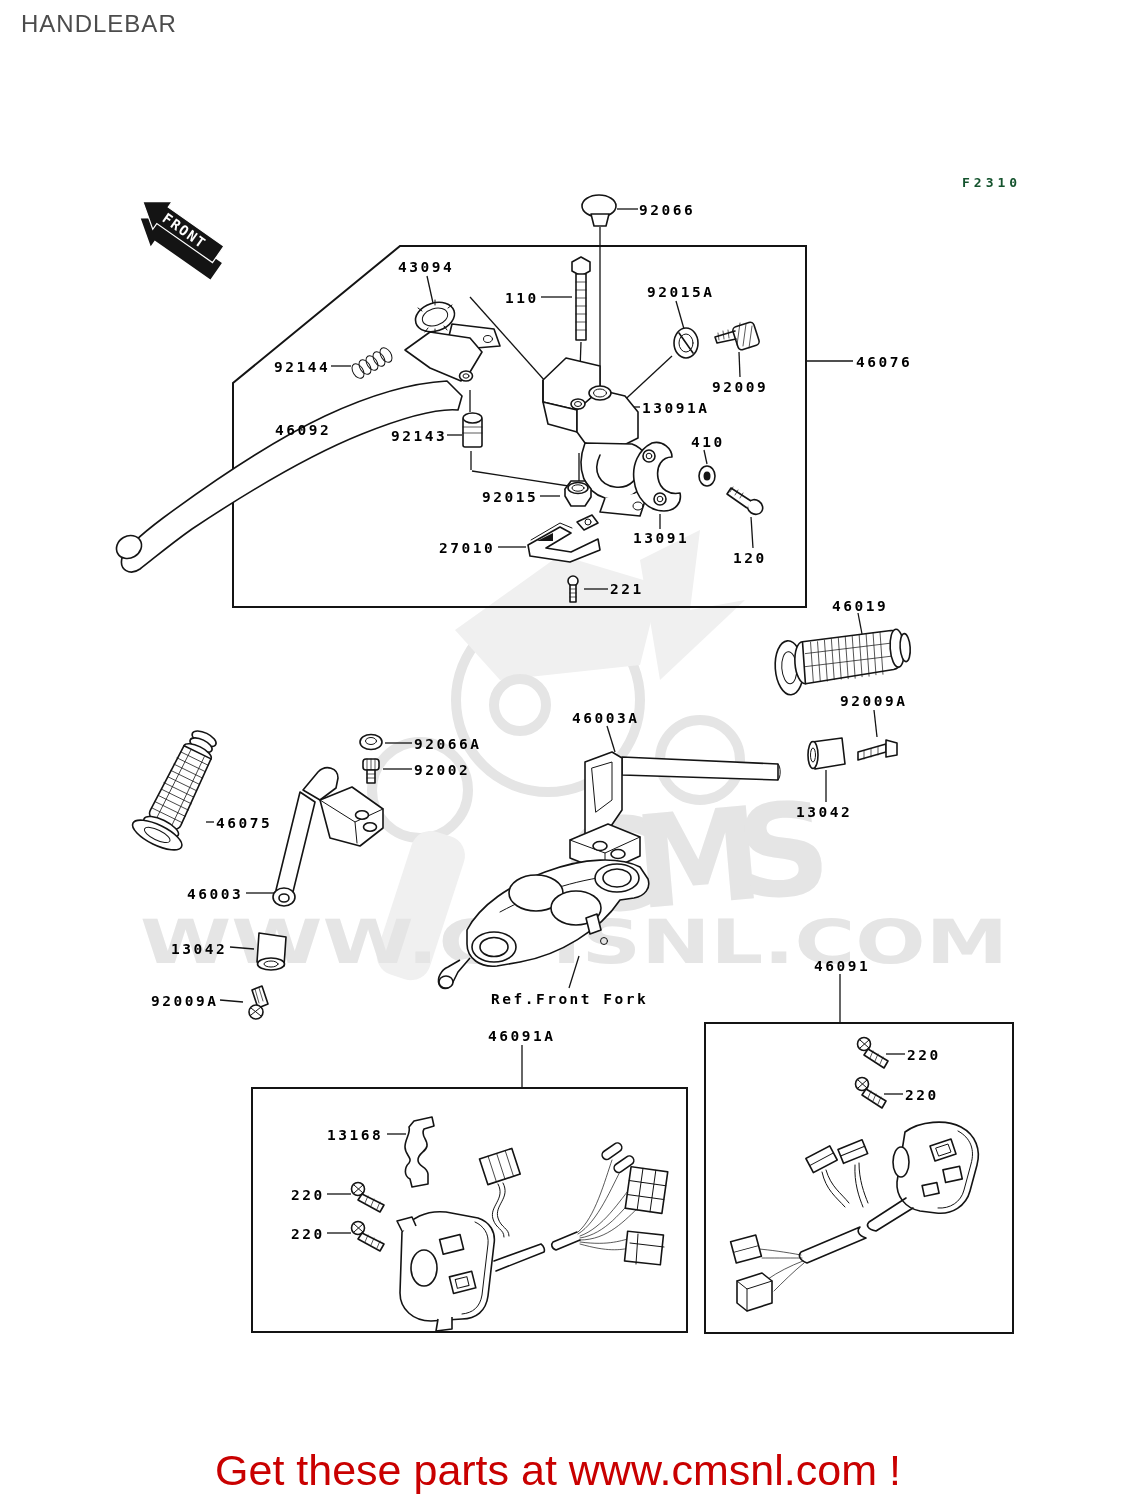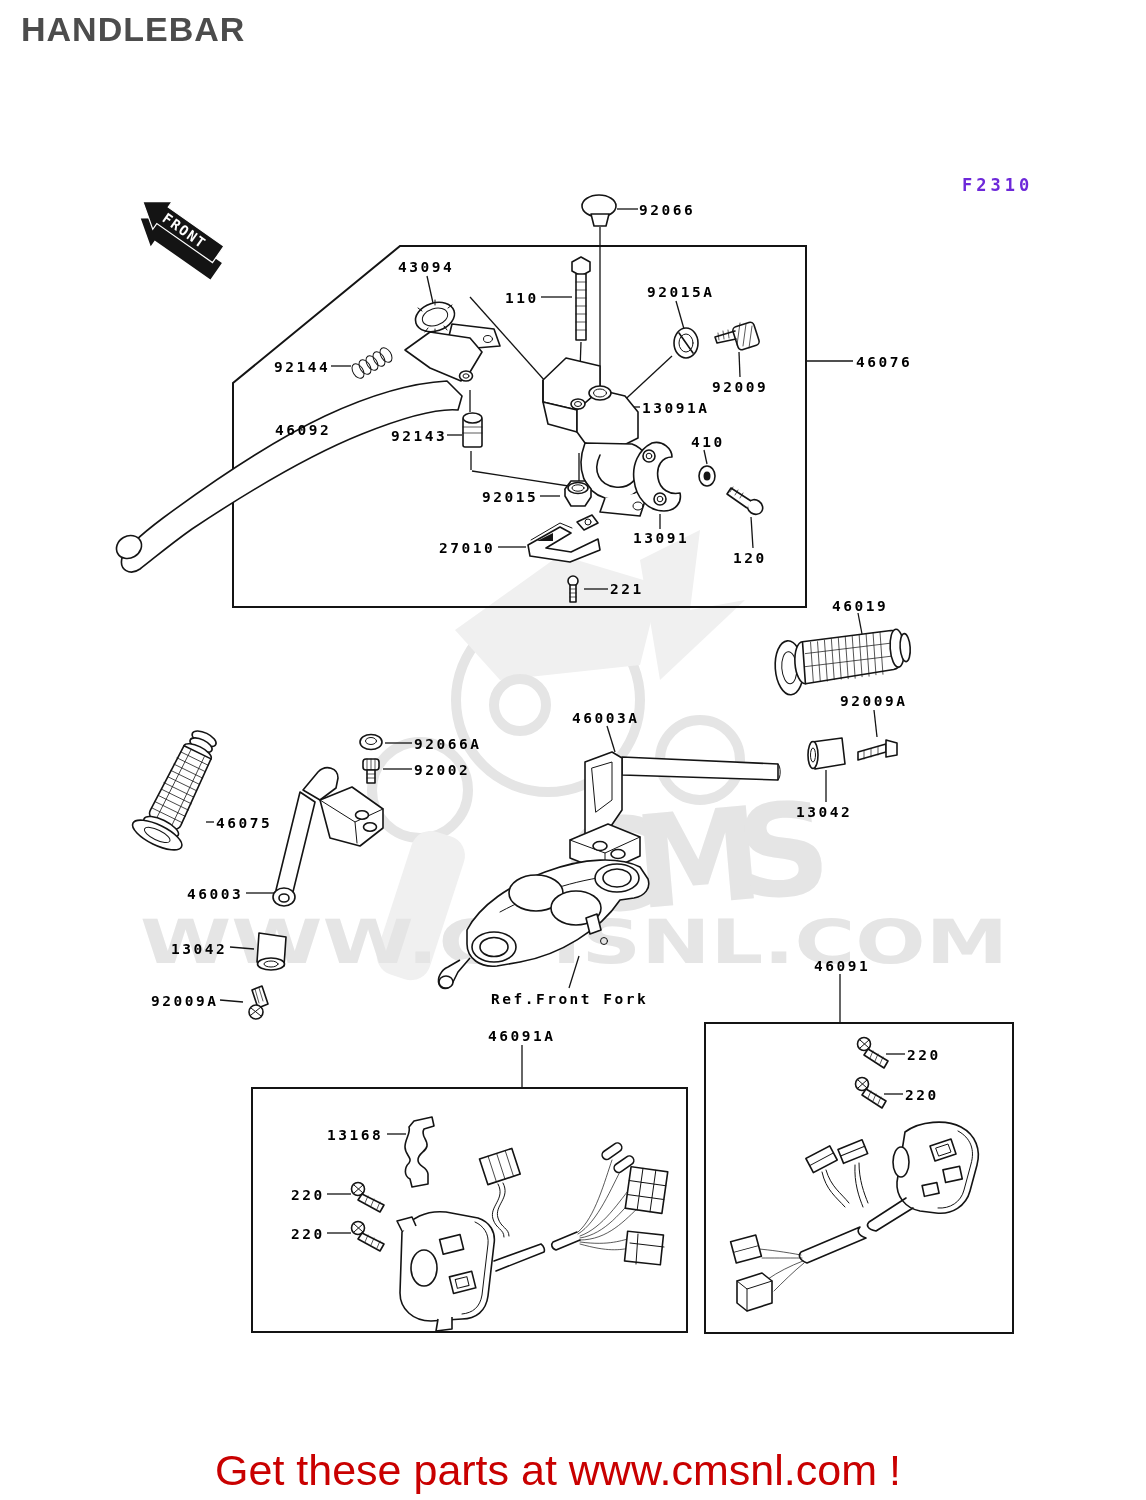--- a/index.html
+++ b/index.html
@@ -2,24 +2,24 @@
 <html style="--line: #141414; --title: #4c4c4c; --footer: #c90000; --watermark: #e5e5e5; --watermark_soft: #f0f0f0;"><head>
 <meta charset="utf-8">
 <style>
   :root{
     --line:#141414; --title:#4c4c4c; --footer:#c90000;
     --watermark:#e5e5e5; --watermark_soft:#f0f0f0;
   }
   html,body{margin:0;padding:0;background:#fff;}
   .page{position:relative;width:1146px;height:1500px;background:#fff;overflow:hidden;
         font-family:"Liberation Sans",sans-serif;}
-  .page-title{position:absolute;left:21px;top:10px;font-size:34px;color:var(--title);
-        letter-spacing:1px;font-weight:700;}
+  .page-title{position:absolute;left:21px;top:10px;font-size:24px;color:var(--title);
+        letter-spacing:1px;font-weight:400;}
   .fig-code{position:absolute;left:962px;top:175px;font-family:"DejaVu Sans Mono",monospace;
-        font-weight:bold;font-size:17px;letter-spacing:4px;color:#6d28d9;}
+        font-weight:bold;font-size:13px;letter-spacing:4px;color:#14532d;}
   .footer-banner{position:absolute;left:558px;top:1446px;transform:translateX(-50%);
         white-space:nowrap;font-size:43px;color:var(--footer);}
   svg.diagram{position:absolute;left:0;top:0;}
   .ln{fill:none;stroke:var(--line);stroke-width:1.6;stroke-linejoin:round;stroke-linecap:round;}
   .lnw{fill:#fff;stroke:var(--line);stroke-width:1.6;stroke-linejoin:round;}
   .thin{stroke-width:1;}
   .hair{stroke-width:.7;}
   .ldr{fill:none;stroke:var(--line);stroke-width:1.3;}
   .box{fill:none;stroke:var(--line);stroke-width:2;}
   .dark{fill:var(--line);stroke:none;}

